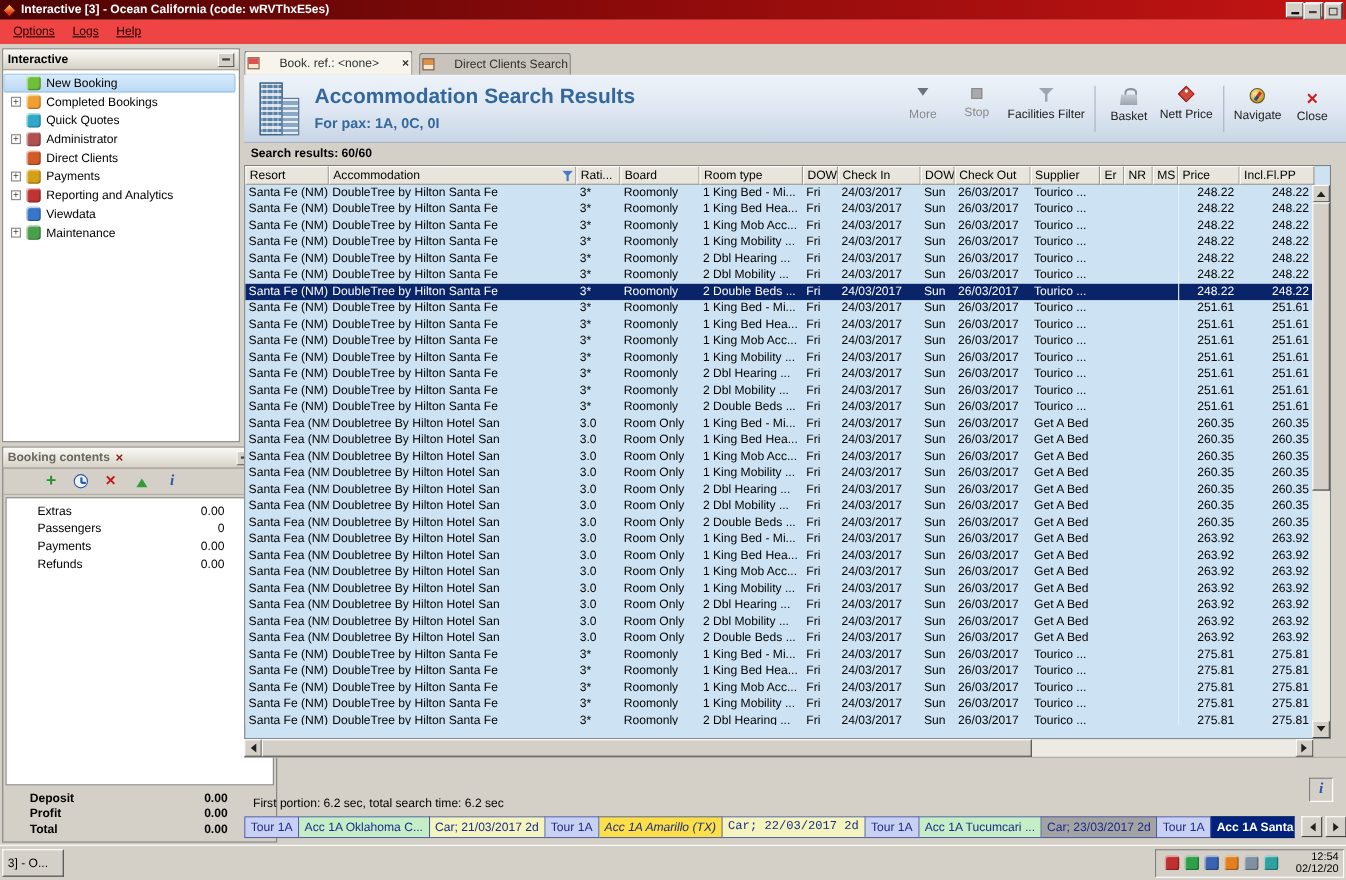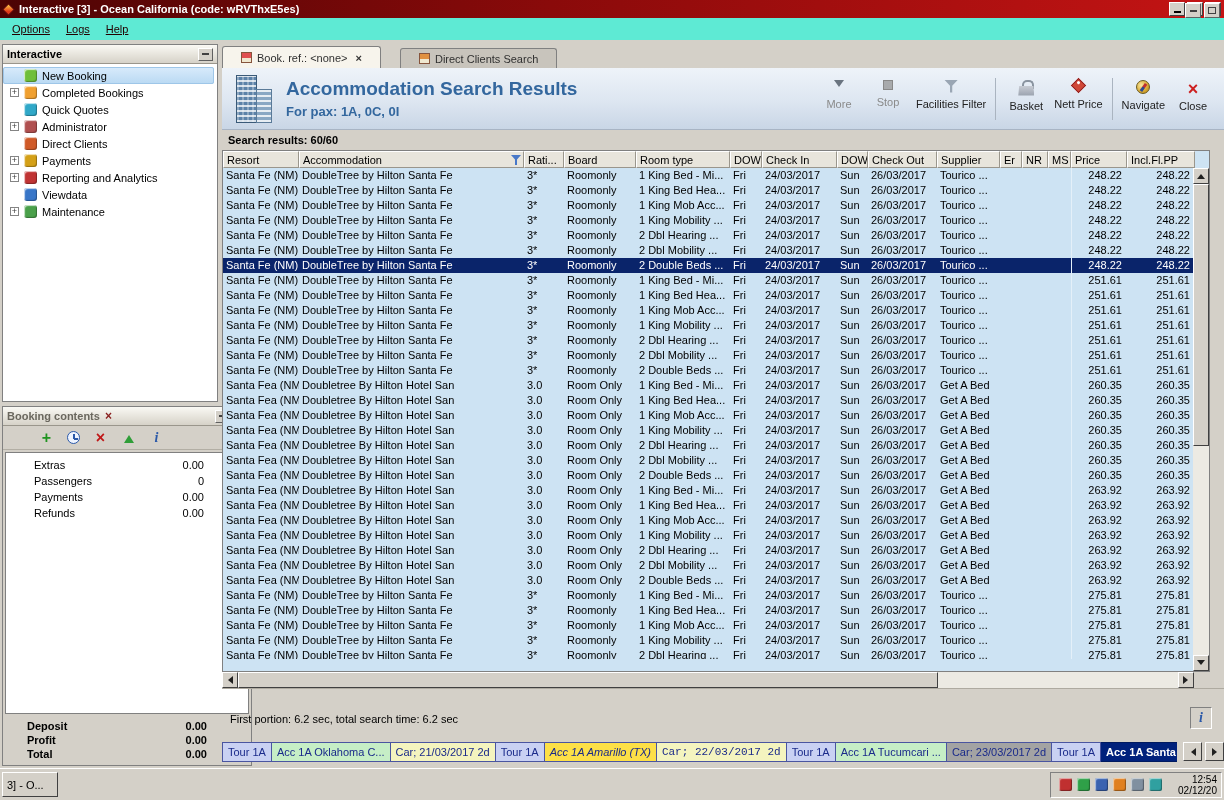--- a/index.html
+++ b/index.html
@@ -12,21 +12,21 @@
 .title-text{color:#fff;font-weight:bold;font-size:11px;flex:1;white-space:nowrap;overflow:hidden;}
 .win-btns{display:flex;gap:2px;}
 .winbtn{width:16px;height:14px;background:#d4d0c8;border:1px solid;border-color:#fff #404040 #404040 #fff;display:flex;align-items:center;justify-content:center;}
 .g-min{width:7px;height:2px;background:#000;margin-top:6px;}
 .g-max{width:8px;height:7px;border:1px solid #000;border-top-width:2px;}
 .g-x{position:relative;width:8px;height:9px;}
 .g-x::before,.g-x::after{content:"";position:absolute;left:3px;top:0;width:2px;height:9px;background:#000;}
 .g-x::before{transform:rotate(45deg);}.g-x::after{transform:rotate(-45deg);}
 
 
-#menubar{position:absolute;left:0;top:18px;width:1224px;height:22px;background:#5eead4;display:flex;align-items:center;padding:0 4px;}
+#menubar{position:absolute;left:0;top:18px;width:1224px;height:22px;background:#ef4444;display:flex;align-items:center;padding:0 4px;}
 .menu-item{padding:3px 8px;color:#230000;text-decoration:underline;}
 
 
 #interactive-panel{position:absolute;left:2px;top:44px;width:216px;height:358px;border:1px solid #808080;background:#d4d0c8;display:flex;flex-direction:column;}
 .panel-header{height:19px;background:linear-gradient(180deg,#faf9f4,#d6d2c8);border-bottom:1px solid #9a968c;display:flex;align-items:center;padding:0 4px;font-weight:bold;flex:0 0 19px;}
 .panel-header .spacer{flex:1;}
 .ph-btn{width:15px;height:13px;background:#d4d0c8;border:1px solid;border-color:#fff #606060 #606060 #fff;display:flex;align-items:center;justify-content:center;margin-left:2px;}
 .g-dash{width:7px;height:2px;background:#404040;}
 .g-rect{width:8px;height:7px;border:1px solid #404040;}
 .tree{flex:1;background:#fff;overflow:hidden;padding-top:3px;}
@@ -49,21 +49,21 @@
 .ic-delete-icon::before{content:"×";color:#c01818;font-size:16px;font-weight:bold;line-height:13px;}
 .ic-transfer-icon::before{content:"";display:block;width:0;height:0;border:5px solid transparent;border-bottom:8px solid #2f9e38;margin-top:-3px;}
 .ic-info-icon::before{content:"i";font-family:"Liberation Serif",serif;font-style:italic;font-weight:bold;color:#2a58a8;font-size:14px;}
 #bp-list{background:#fff;border:1px solid #808080;margin:2px;flex:1;padding-top:4px;overflow:hidden;}
 .bp-row{display:flex;justify-content:space-between;padding:2px 44px 2px 28px;}
 #bp-summary{padding:3px 8px 4px 4px;}
 .bp-sum{display:flex;justify-content:space-between;font-weight:bold;padding:1px 36px 1px 20px;}
 
 
 #tabbar{position:absolute;left:222px;top:46px;width:1002px;height:22px;display:flex;align-items:flex-end;}
-.mtab{display:flex;align-items:center;gap:5px;height:20px;padding:0 18px;border:1px solid #808080;border-bottom:none;background:#c8c4bc;border-radius:3px 3px 0 0;margin-right:19px;color:#303030;white-space:nowrap;}
+.mtab{display:flex;align-items:center;gap:18px;height:20px;padding:0 2px;border:1px solid #808080;border-bottom:none;background:#c8c4bc;border-radius:3px 3px 0 0;margin-right:6px;color:#303030;white-space:nowrap;}
 .mtab.active{background:#f7f4ec;height:22px;}
 .tab-x{color:#333;font-weight:bold;margin-left:3px;}
 .tab-ic{width:11px;height:11px;flex:0 0 11px;}
 .ic-booking-tab-icon{background:linear-gradient(180deg,#e05050 55%,#f0e8d0 55%);border:1px solid #86543c;}
 .ic-clients-search-tab-icon{background:linear-gradient(180deg,#e09040 55%,#f0e8d0 55%);border:1px solid #86543c;}
 #tabbar-right{position:absolute;right:4px;top:3px;display:flex;gap:3px;}
 .tb-btn{width:16px;height:15px;background:#d4d0c8;border:1px solid;border-color:#fff #606060 #606060 #fff;display:flex;align-items:center;justify-content:center;}
 
 
 #results-header{position:absolute;left:222px;top:68px;width:1002px;height:62px;background:linear-gradient(180deg,#eef3f9 0%,#dde6f1 55%,#c9d6e6 100%);border-bottom:1px solid #a8b4c4;display:flex;align-items:center;}
@@ -117,21 +117,21 @@
 .arr-right{width:0;height:0;border:4px solid transparent;border-left:5px solid #202020;margin-right:-3px;}
 
 #hscroll{position:absolute;left:222px;top:672px;width:972px;height:16px;background:#eceae3;display:flex;}
 .hs-btn{width:16px;height:16px;background:#d4d0c8;border:1px solid;border-color:#fff #404040 #404040 #fff;display:flex;align-items:center;justify-content:center;flex:0 0 16px;}
 #hs-thumb{width:700px;height:16px;background:#d4d0c8;border:1px solid;border-color:#fff #404040 #404040 #fff;}
 #hs-track-rest{flex:1;}
 #scroll-corner{position:absolute;left:1194px;top:672px;width:16px;height:16px;background:#d4d0c8;}
 
 
 #status-area{position:absolute;left:222px;top:688px;width:1002px;height:52px;border-top:1px solid #aeaaa0;}
-#status-text{position:absolute;left:8px;top:24px;}
+#status-text{position:absolute;left:8px;top:36px;}
 #status-info-button{position:absolute;right:12px;top:18px;width:22px;height:22px;border:1px solid;border-color:#808080 #fff #fff #808080;display:flex;align-items:center;justify-content:center;background:#d4d0c8;}
 #status-info-button::before{content:"i";font-family:"Liberation Serif",serif;font-style:italic;font-weight:bold;color:#2a58a8;font-size:14px;}
 
 
 #journey-strip{position:absolute;left:222px;top:742px;width:1002px;height:20px;display:flex;align-items:stretch;}
 #journey-tabs{display:flex;align-items:stretch;overflow:hidden;}
 .jtab{display:flex;align-items:center;padding:0 5px;border:1px solid #4a55a0;border-left:none;color:#1a2a8a;white-space:nowrap;font-size:11px;}
 .jtab:first-child{border-left:1px solid #4a55a0;}
 .jtab.selected{font-weight:bold;border-color:#001a60;}
 #journey-arrows{margin-left:auto;display:flex;gap:3px;padding-left:6px;}

